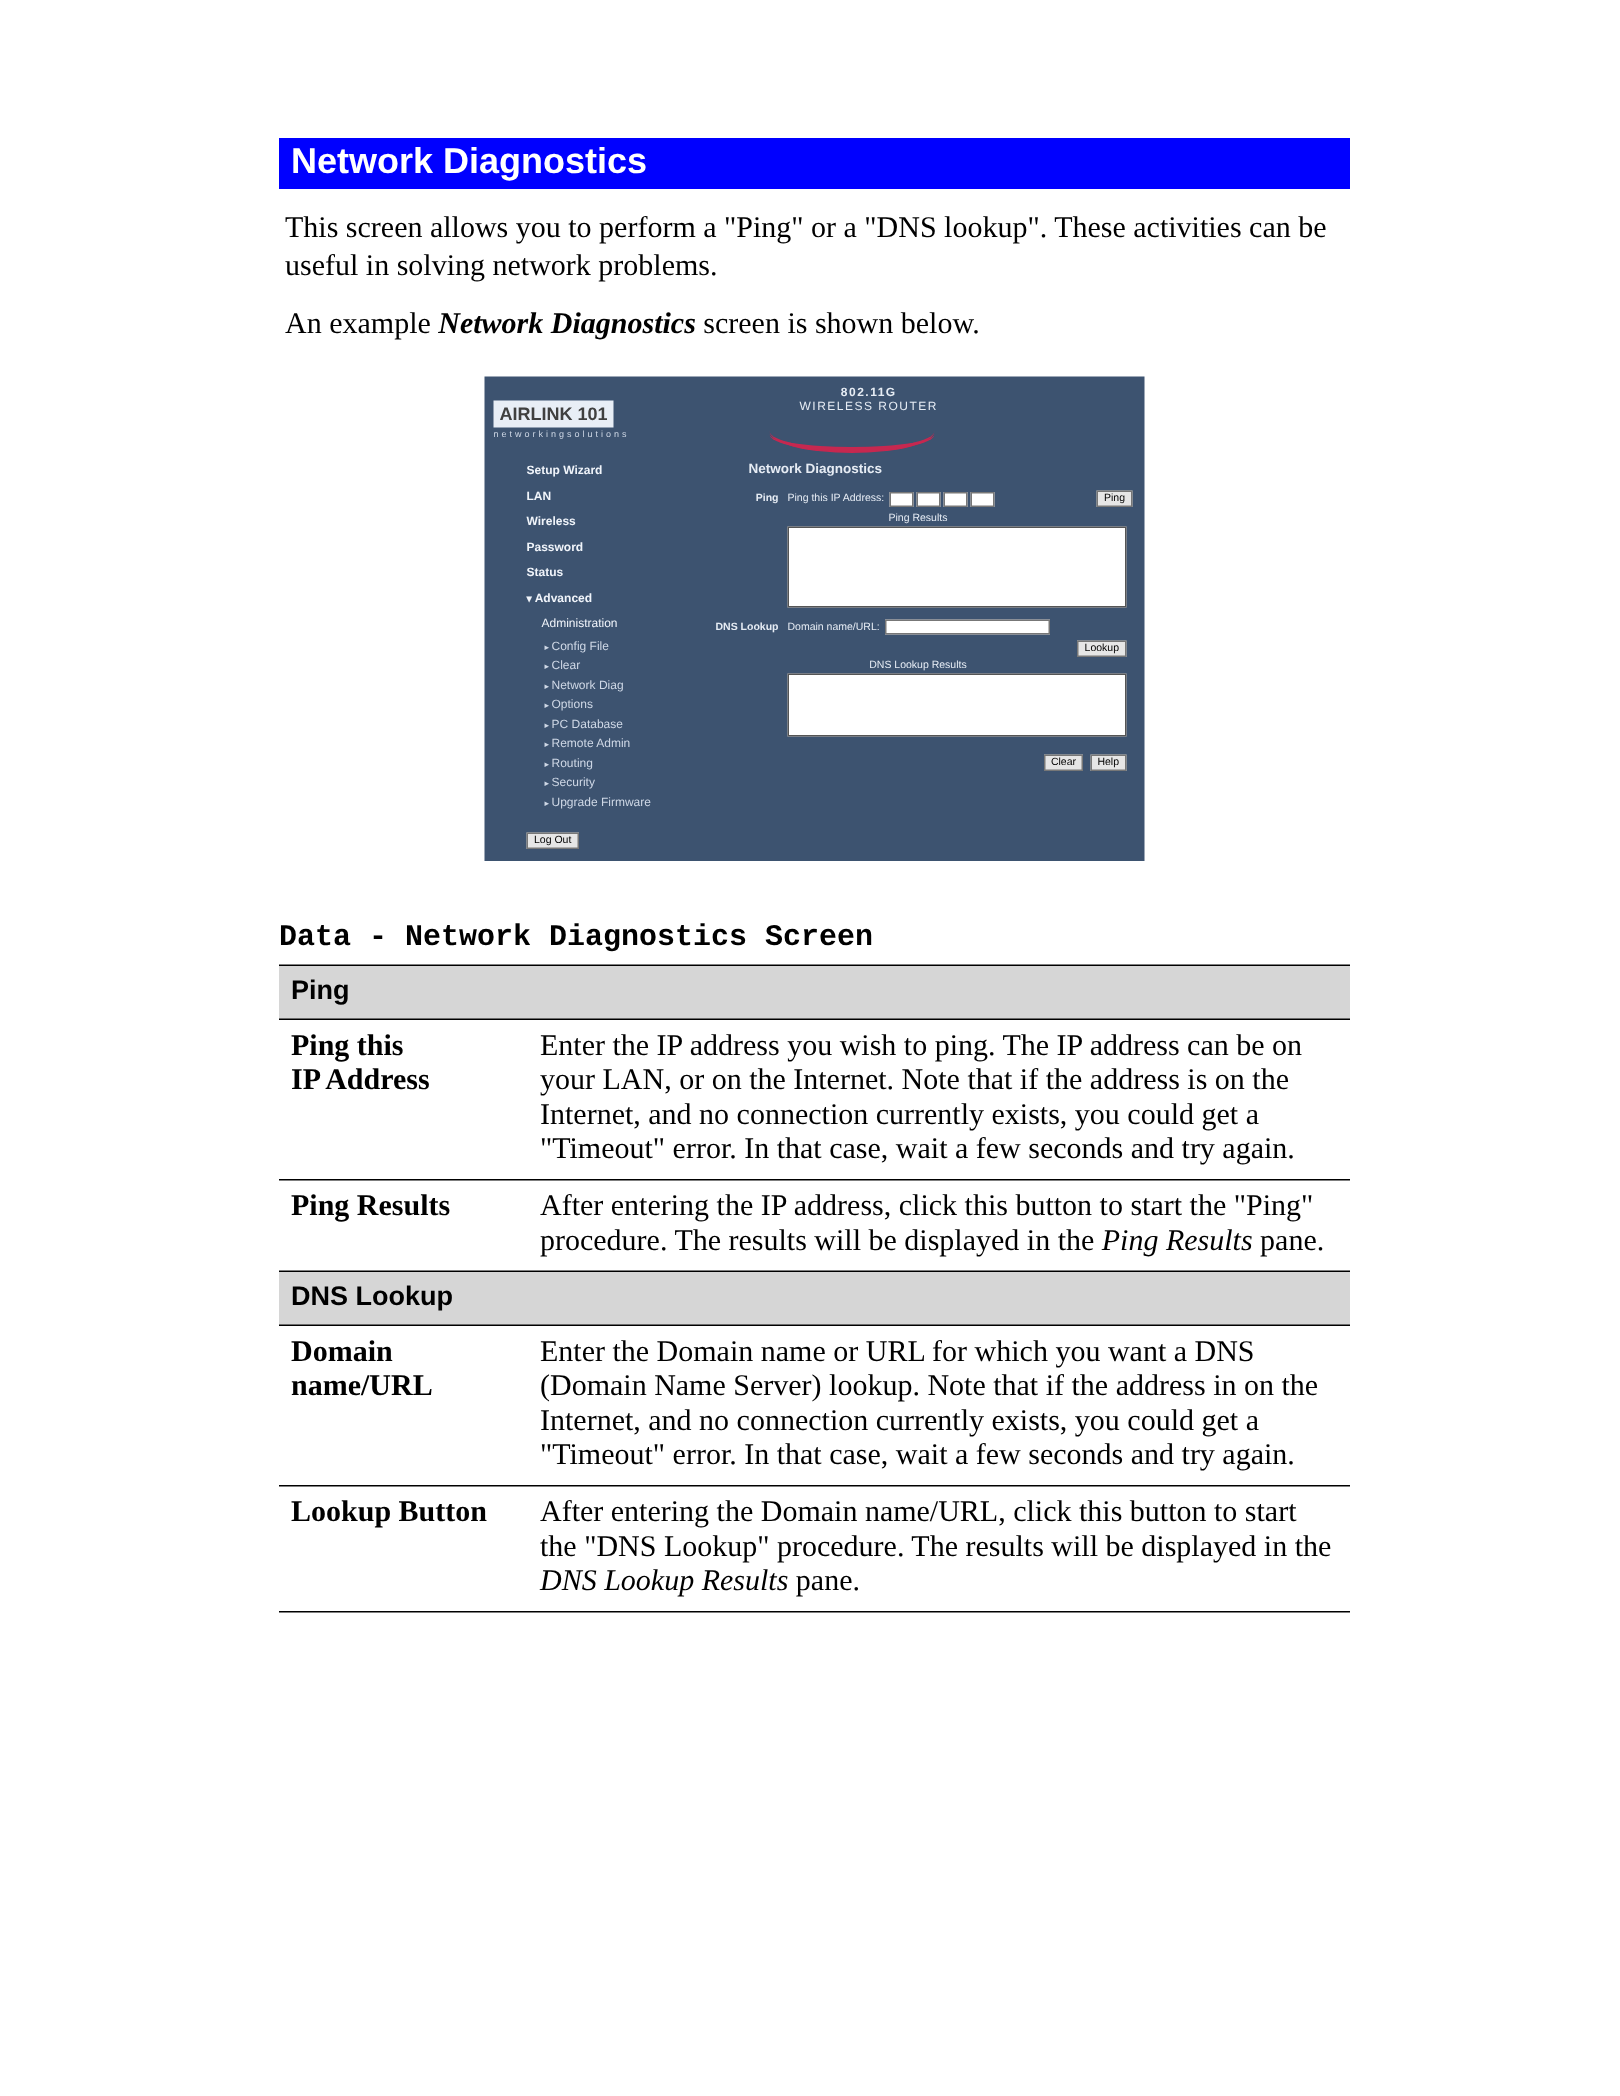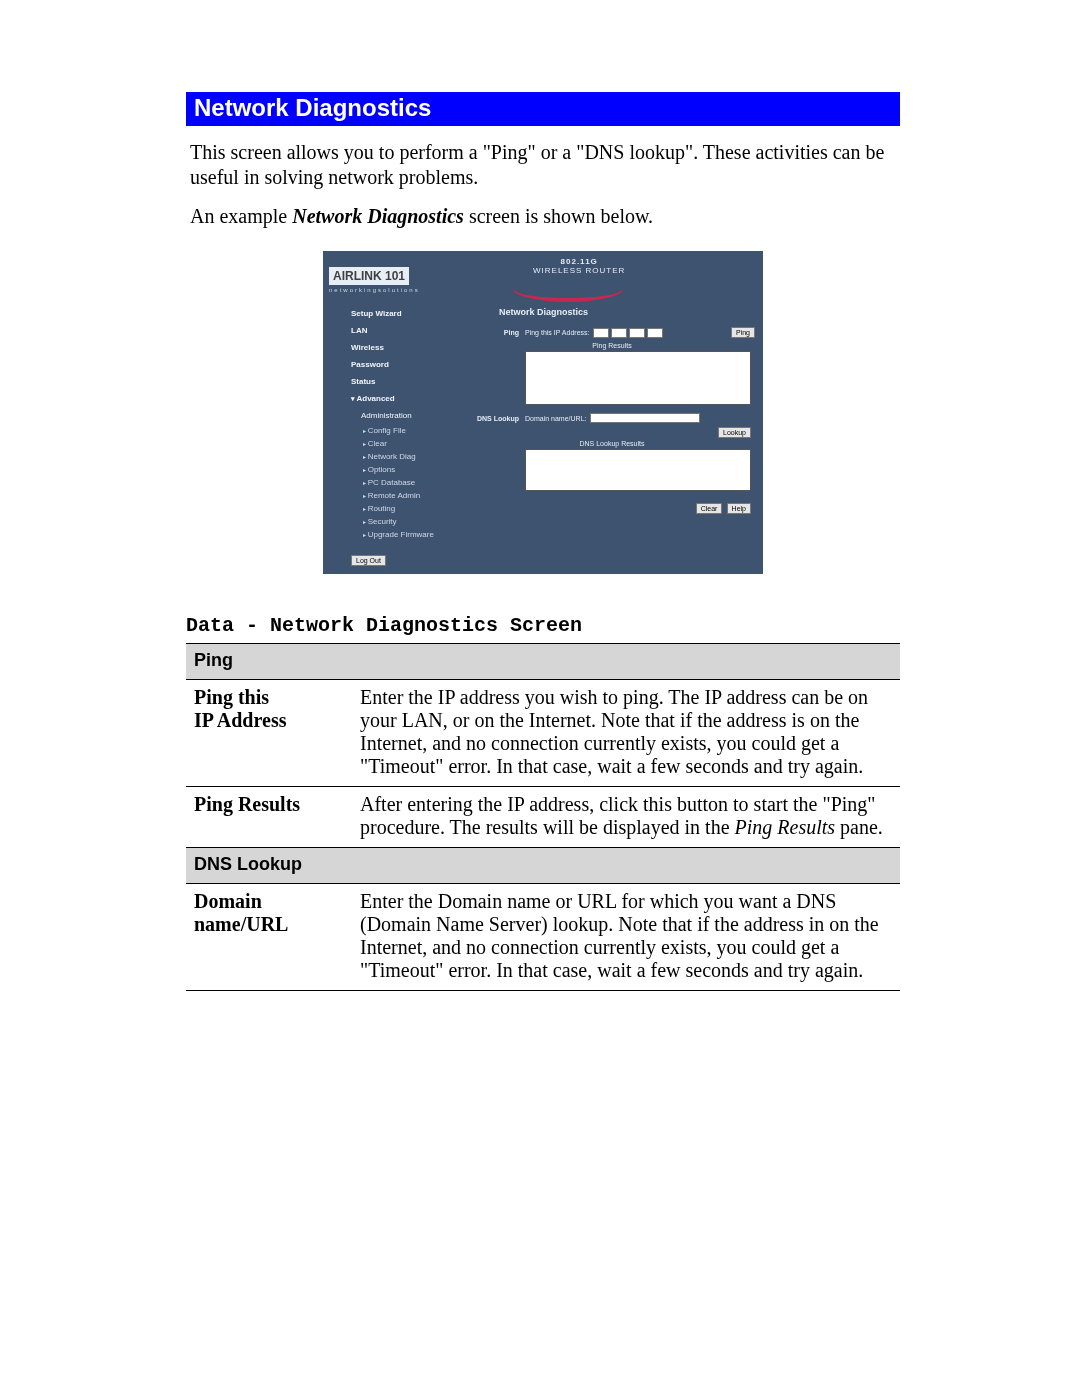--- a/index.html
+++ b/index.html
@@ -323,16 +323,22 @@
     </tr>
     <tr>
           <td class="group-header" colspan="2">DNS Lookup</td>
         </tr>
     <tr>
       <td class="row-label">
         <span>Domain</span><br><span>name/URL</span>
       </td>
       <td>Enter the Domain name or URL for which you want a DNS (Domain Name Server) lookup. Note that if the address in on the Internet, and no connection currently exists, you could get a "Timeout" error. In that case, wait a few seconds and try again.</td>
     </tr>
+    <tr>
+      <td class="row-label">Lookup Button</td>
+      <td>
+        <span>After entering the Domain name/URL, click this button to start the "DNS Lookup" procedure. The results will be displayed in the </span><i>DNS Lookup Results</i><span> pane.</span>
+      </td>
+    </tr>
   </tbody>
     </table>
 
 </div>
 
 </body></html>

